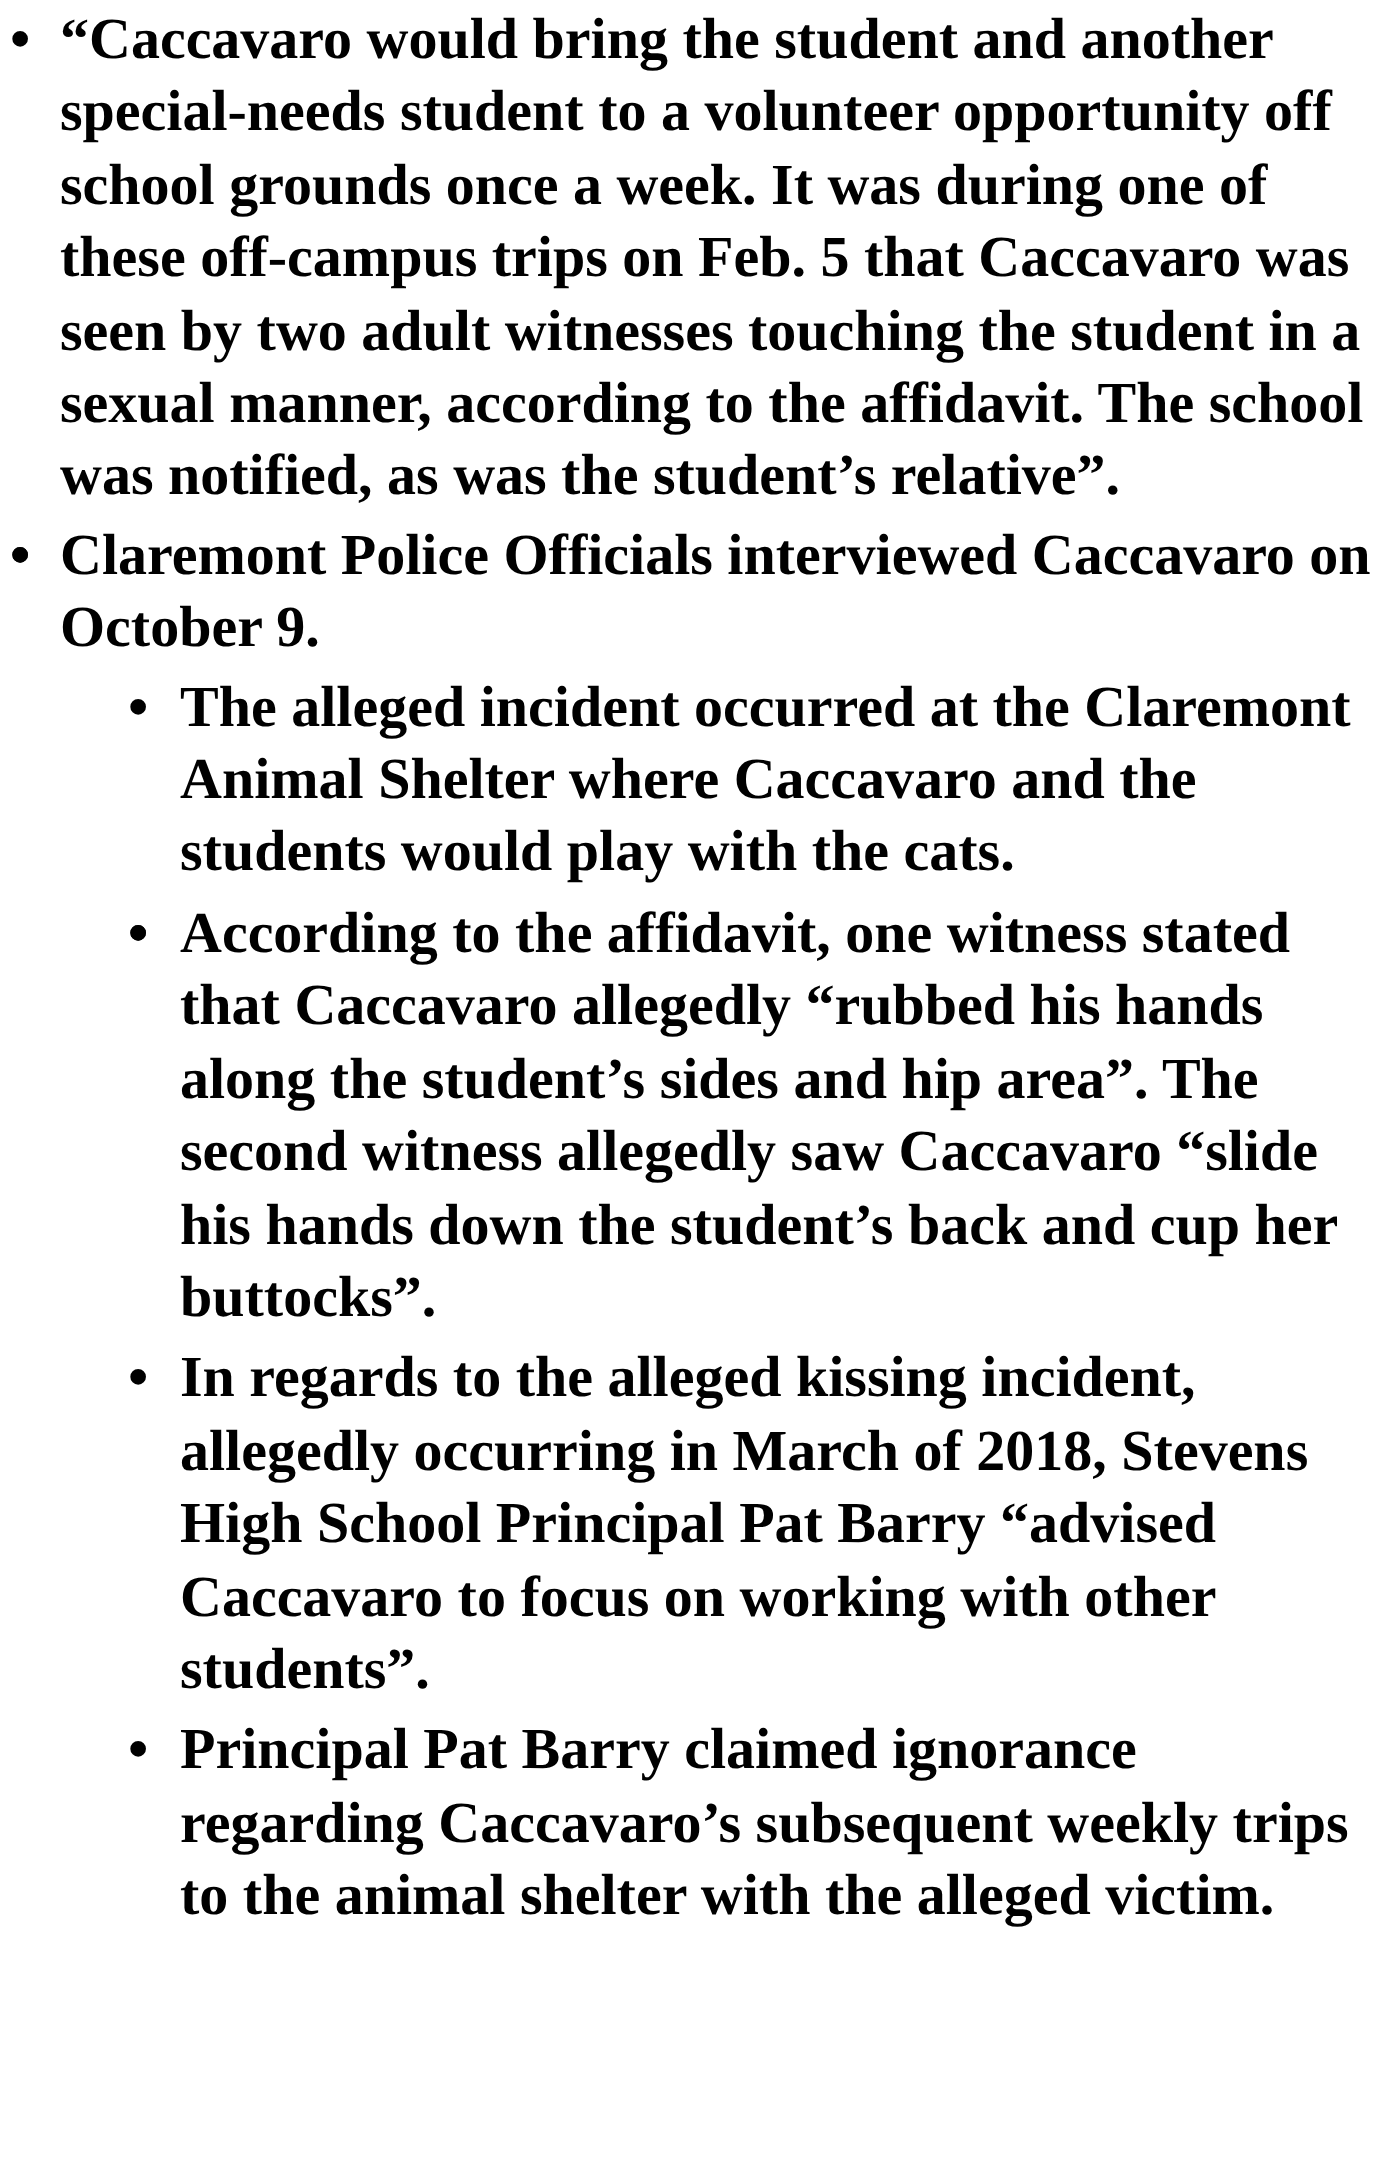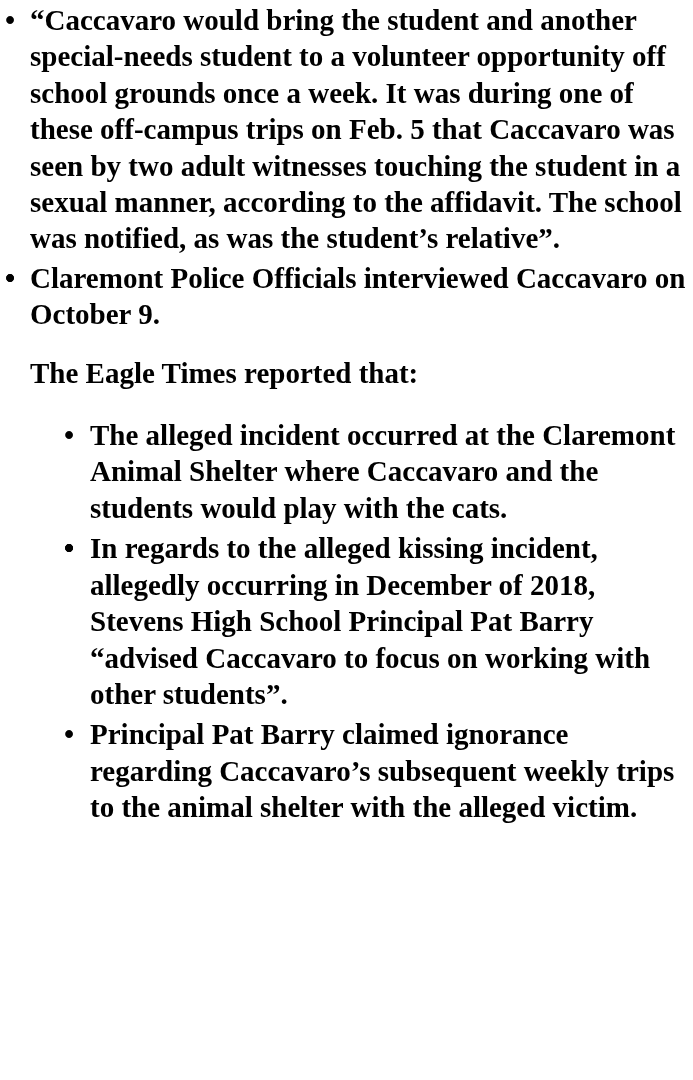--- a/index.html
+++ b/index.html
@@ -71,36 +71,36 @@
     </li>
     <li>
       <span class="marker">•</span>
     </li>
     <li>
       <span class="marker">•</span>
       <span class="txt">Claremont Police Officials interviewed Caccavaro on October 9.</span>
     </li>
   </ul>
 
-  <p class="intro">The Eagle Times reported that:</p>
 
   <ul class="bullets level2">
     <li>
       <span class="marker">•</span>
       <span class="txt">The alleged incident occurred at the Claremont Animal Shelter where Caccavaro and the students would play with the cats.</span>
     </li>
     <li>
       <span class="marker">•</span>
     </li>
     <li>
       <span class="marker">•</span>
+      <span class="txt">According to the affidavit, one witness stated that Caccavaro allegedly “rubbed his hands along the student’s sides and hip area”.  The second witness allegedly saw Caccavaro “slide his hands down the student’s back and cup her buttocks”.</span>
     </li>
     <li>
       <span class="marker">•</span>
-      <span class="txt">In regards to the alleged kissing incident, allegedly occurring in December of 2018, Stevens High School Principal Pat Barry “advised Caccavaro to focus on working with other students”.</span>
+      <span class="txt">In regards to the alleged kissing incident, allegedly occurring in March of 2018, Stevens High School Principal Pat Barry “advised Caccavaro to focus on working with other students”.</span>
     </li>
     <li>
       <span class="marker">•</span>
       <span class="txt">Principal Pat Barry claimed ignorance regarding Caccavaro’s subsequent weekly trips to the animal shelter with the alleged victim.</span>
     </li>
   </ul>
 
 </div>
 
 </body></html>

